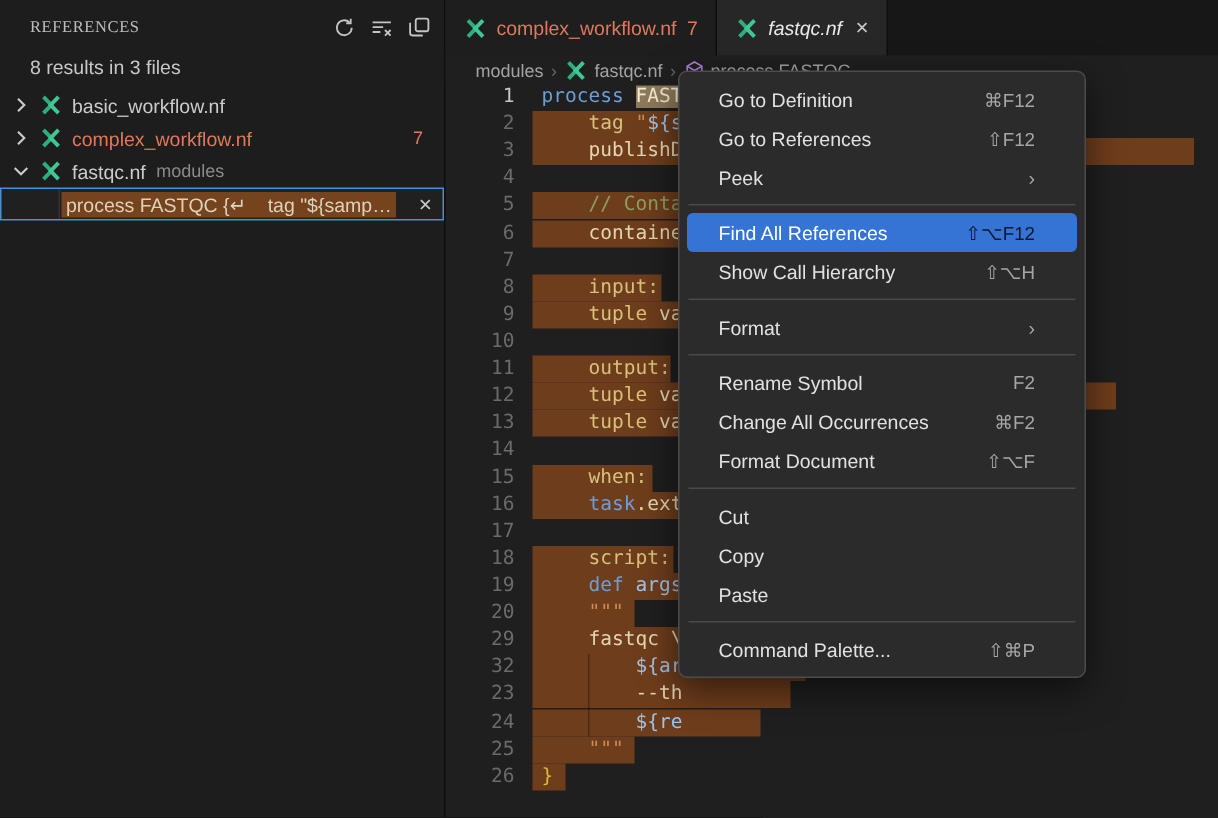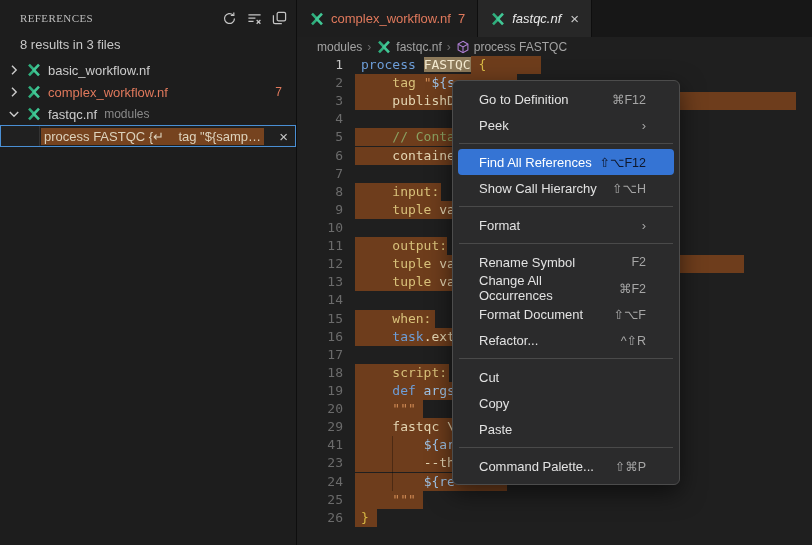--- a/index.html
+++ b/index.html
@@ -44,21 +44,21 @@
   .ln{width:46px;flex:none;text-align:right;color:#6b6b6b;}
   .ln.cur{color:#c6c6c6;}
   .lc{position:relative;margin-left:18px;flex:1;white-space:pre;}
   .hlrect{position:absolute;top:0;height:18px;background:#6e3d1c;z-index:0;}
   .guide{position:absolute;left:31px;top:0;bottom:0;width:1px;background:rgba(0,0,0,.30);z-index:1;}
   .lc span{position:relative;z-index:2;}
   .tk-kw{color:#6d9ed8;} .tk-id{color:#e4d6b3;} .tk-sec{color:#d8c17a;} .tk-str{color:#cf8a54;}
   .tk-com{color:#8aa061;} .tk-brace{color:#d8b944;} .tk-var{color:#9fc3e6;}
   .tk-word{background:#8d7a5a;color:#f4ead0;}
   
-  .ctx{position:absolute;left:452px;top:80px;width:228px;box-sizing:border-box;background:#2b2b2c;
+  .ctx{position:absolute;left:452px;top:47px;width:272px;box-sizing:border-box;background:#2b2b2c;
        border:1px solid #4c4c4c;border-radius:6px;box-shadow:0 8px 24px rgba(0,0,0,.55);
        padding:5px;z-index:50;font-size:13px;}
   .mi{height:26px;display:flex;align-items:center;border-radius:4px;padding:0 11px 0 21px;color:#e2e2e2;cursor:pointer;}
   .mi .mlbl{flex:1;}
   .mi .msc{color:#a6a6a6;font-size:12.5px;margin-right:17px;text-align:center;}
   .mi .sub{color:#a6a6a6;margin-right:17px;font-size:13px;}
   .mi.hi{background:#3574d4;color:#ffffff;}
   .mi.hi .msc{color:#0f172a;}
   .msep{height:1px;background:#4a4a4a;margin:5px 1px;}
 </style>
@@ -259,21 +259,21 @@
         </div>
         <div class="cl">
           <span class="ln">20</span>
           <span class="lc"><i class="hlrect" style="left: -6px; width: 68px;"></i><span class="tk-id">    </span><span class="tk-str">"""</span></span>
         </div>
         <div class="cl">
           <span class="ln">29</span>
           <span class="lc"><i class="hlrect" style="left: -6px; width: 104px;"></i><span class="tk-id">    </span><span class="tk-id">fastqc \</span></span>
         </div>
         <div class="cl">
-          <span class="ln">41</span>
+          <span class="ln">32</span>
           <span class="lc"><i class="hlrect" style="left: -6px; width: 182px;"></i><i class="guide"></i><span class="tk-id">        </span><span class="tk-var">${ar</span></span>
         </div>
         <div class="cl">
           <span class="ln">23</span>
           <span class="lc"><i class="hlrect" style="left: -6px; width: 172px;"></i><i class="guide"></i><span class="tk-id">        </span><span class="tk-id">--th</span></span>
         </div>
         <div class="cl">
           <span class="ln">24</span>
           <span class="lc"><i class="hlrect" style="left: -6px; width: 152px;"></i><i class="guide"></i><span class="tk-id">        </span><span class="tk-var">${re</span></span>
         </div>
@@ -285,20 +285,24 @@
           <span class="ln">26</span>
           <span class="lc"><i class="hlrect" style="left: -6px; width: 22px;"></i><span class="tk-brace">}</span></span>
         </div>
       </div>
   </div>
 
   <div class="ctx" id="menu">
       <div class="mi">
         <span class="mlbl">Go to Definition</span>
         <span class="msc">⌘F12</span>
+      </div>
+      <div class="mi">
+        <span class="mlbl">Go to References</span>
+        <span class="msc">⇧F12</span>
       </div>
       <div class="mi">
         <span class="mlbl">Peek</span>
         <span class="sub">›</span>
       </div>
       <div class="msep"></div>
       <div class="mi hi">
         <span class="mlbl">Find All References</span>
         <span class="msc">⇧⌥F12</span>
       </div>
@@ -317,24 +321,20 @@
         <span class="msc">F2</span>
       </div>
       <div class="mi">
         <span class="mlbl">Change All Occurrences</span>
         <span class="msc">⌘F2</span>
       </div>
       <div class="mi">
         <span class="mlbl">Format Document</span>
         <span class="msc">⇧⌥F</span>
       </div>
-      <div class="mi">
-        <span class="mlbl">Refactor...</span>
-        <span class="msc">^⇧R</span>
-      </div>
       <div class="msep"></div>
       <div class="mi">
         <span class="mlbl">Cut</span>
       </div>
       <div class="mi">
         <span class="mlbl">Copy</span>
       </div>
       <div class="mi">
         <span class="mlbl">Paste</span>
       </div>

